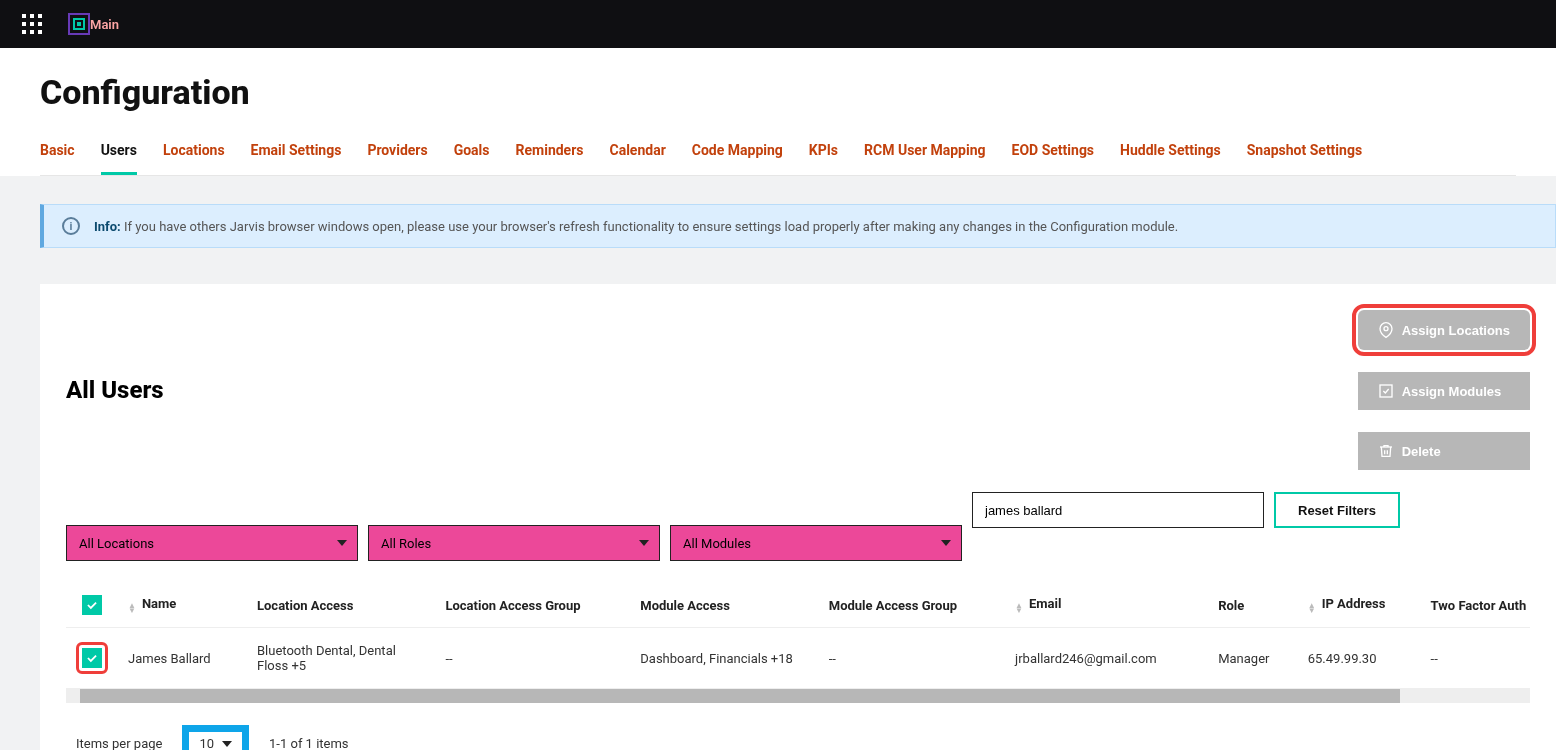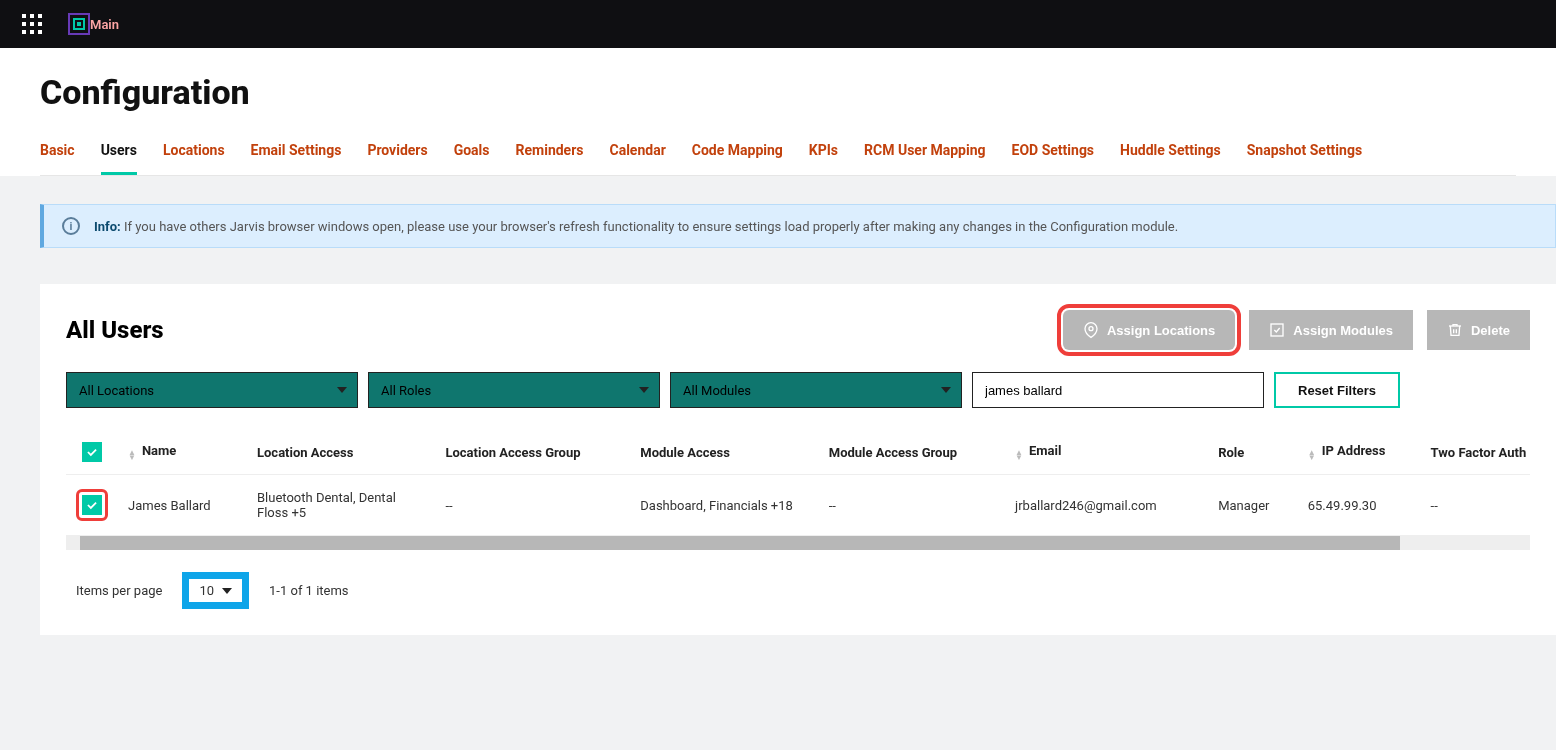--- a/index.html
+++ b/index.html
@@ -27,28 +27,28 @@
 
 .info-banner { background: #dceefe; border: 1px solid #b9dcf9; border-left: 4px solid #5fa8e0; padding: 12px 18px; display: flex; align-items: center; gap: 14px; margin-right: 0; }
 .info-icon { width: 18px; height: 18px; border: 2px solid #5a7d9a; border-radius: 50%; display: flex; align-items: center; justify-content: center; color: #5a7d9a; font-size: 11px; font-weight: 700; flex-shrink: 0;}
 .info-text { font-size: 13px; color: #555; }
 .info-text b { color: #0c4a6e; }
 
 .card { background: #fff; margin-top: 36px; padding: 26px; margin-right: 0; }
 
 .card-head { display: flex; align-items: center; justify-content: space-between; margin-bottom: 22px; }
 .card-title { font-size: 24px; font-weight: 800; }
-.card-actions { display: flex; gap: 14px; }
+.card-actions { display: flex; gap: 22px; flex-direction: column; }
 .btn { display: flex; align-items: center; gap: 8px; padding: 11px 20px; font-size: 13px; font-weight: 700; cursor: pointer; border: none; }
 .btn-grey { background: #b7b7b7; color: #fff; }
 .btn-grey svg { stroke: #fff; }
 .btn.highlight-red { outline: 4px solid #ef3e3a; outline-offset: 2px; border-radius: 6px; }
 
 .filters { display: flex; gap: 10px; margin-bottom: 22px; }
-.select { position: relative; border: 1px solid #222; height: 36px; display: flex; align-items: center; padding: 0 12px; font-size: 13px; width: 292px; background: #0f766e; cursor: pointer; }
+.select { position: relative; border: 1px solid #222; height: 36px; display: flex; align-items: center; padding: 0 12px; font-size: 13px; width: 292px; background: #ec4899; cursor: pointer; margin-top: 33px; }
 .select .arrow { position: absolute; right: 10px; }
 .search-input { border: 1px solid #222; height: 36px; padding: 0 12px; font-size: 13px; width: 292px; }
 .reset-btn { border: 2px solid #00c9a7; background: #fff; color: #111; font-weight: 700; padding: 0 22px; height: 36px; cursor: pointer; font-size: 13px; }
 
 .table-wrap { overflow-x: hidden; }
 table { border-collapse: collapse; width: 100%; min-width: 1500px; }
 th { text-align: left; font-size: 13px; font-weight: 700; color: #222; padding: 12px 10px; border-bottom: 1px solid #eee; background:#fff; white-space: nowrap;}
 td { font-size: 13px; color: #333; padding: 14px 10px; border-bottom: 1px solid #eee; vertical-align: middle; }
 .check-col { width: 48px; text-align: center; }
 .checkbox { width: 20px; height: 20px; background: #00c9a7; display: inline-flex; align-items: center; justify-content: center; }

